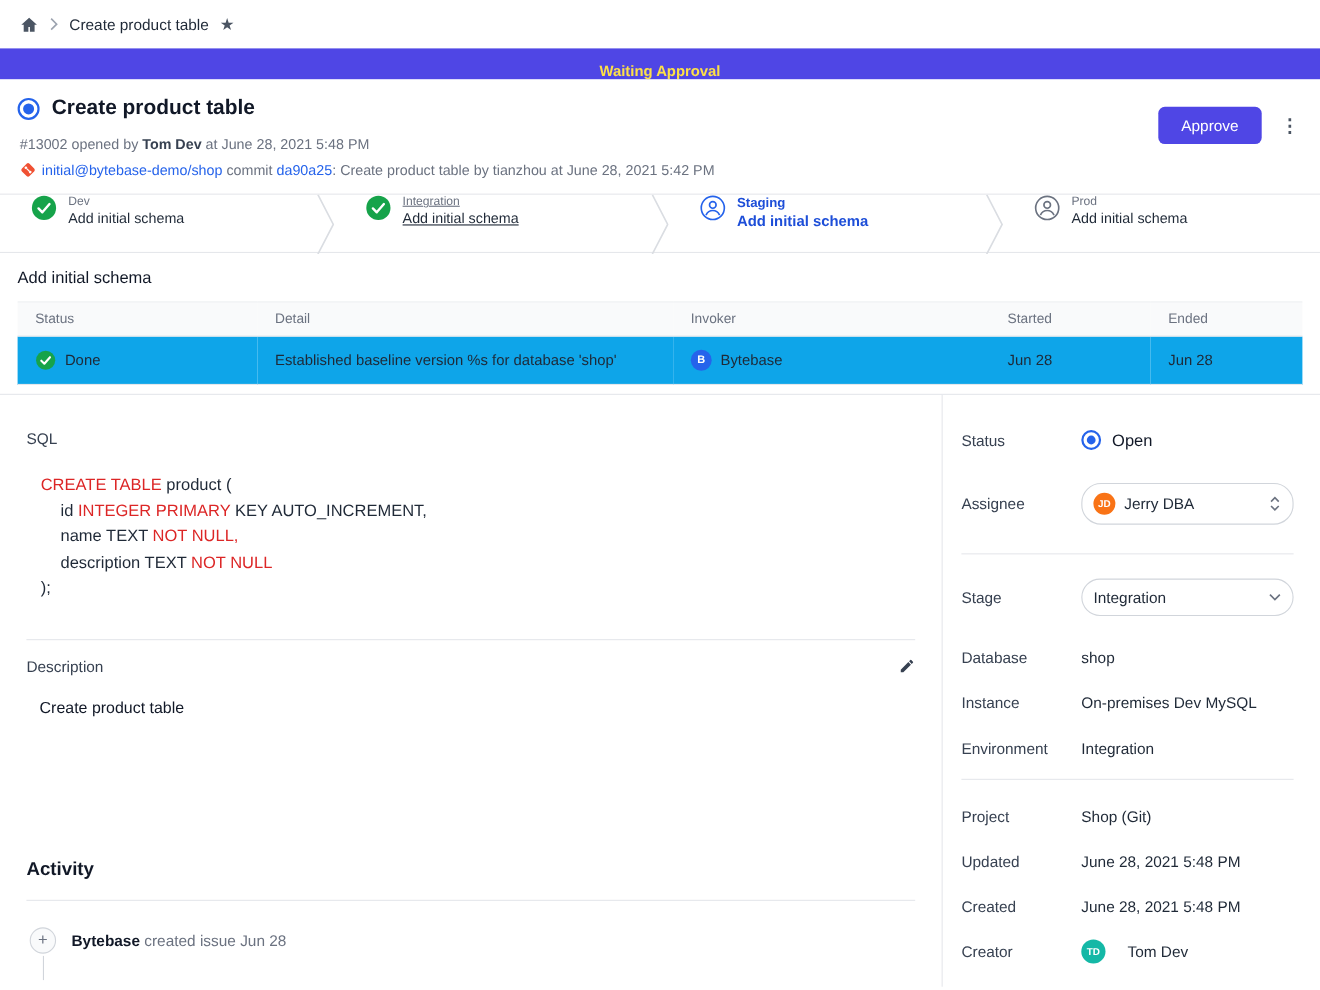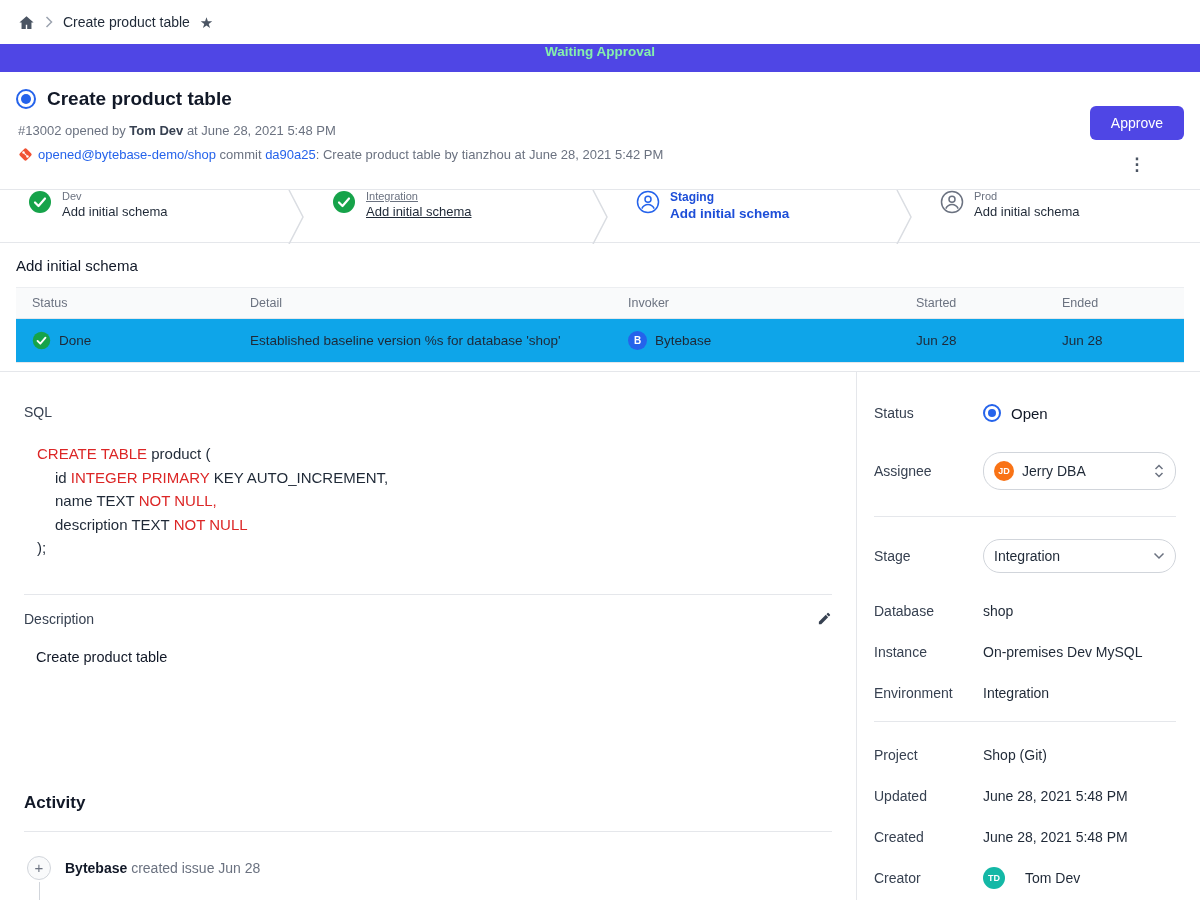--- a/index.html
+++ b/index.html
@@ -5,34 +5,34 @@
   * { box-sizing: border-box; margin: 0; padding: 0; }
   html, body { width: 1200px; height: 900px; }
   body { font-family: "Liberation Sans", sans-serif; color: #111827; background: #fff; overflow: hidden; font-size: 14px; }
 
   
   .topbar { height: 44px; display: flex; align-items: center; gap: 10px; padding: 0 18px; background:#fff; }
   .crumb-title { font-size: 14px; font-weight: 500; color: #1f2937; cursor: pointer; }
   .star-icon { color: #4b5563; font-size: 15px; cursor: pointer; line-height: 1; }
 
   
-  .banner { height: 28px; background: #4f46e5; color: #86efac; display:flex; align-items:flex-start; justify-content:center; font-size: 13.5px; font-weight: 600; }
+  .banner { height: 28px; background: #4f46e5; color: #fde047; display:flex; align-items:flex-end; justify-content:center; font-size: 13.5px; font-weight: 600; }
 
   
   .issue-header { padding: 16px 16px 14px; display:flex; justify-content: space-between; }
   .ih-titlerow { display:flex; align-items:center; gap:11px; }
   .open-icon { width:20px; height:20px; border:2px solid #2563eb; border-radius:50%; position:relative; flex:none; background:#fff; }
   .open-icon::after { content:""; position:absolute; inset:3px; border-radius:50%; background:#2563eb; }
   .open-icon.sm { width:18px; height:18px; }
   .ih-title { font-size: 19px; font-weight: 700; color:#111827; }
   .ih-meta { margin-top: 13px; font-size: 13px; color:#6b7280; margin-left: 2px; }
   .ih-meta .author { color:#374151; font-weight: 600; }
   .ih-commit { margin-top: 9px; font-size: 13px; color:#6b7280; display:flex; align-items:center; gap:5px; margin-left: 2px; }
   .link { color:#2563eb; cursor:pointer; }
-  .ih-right { display:flex; align-items:center; gap:14px; margin-top: 18px; align-self:flex-start;flex-direction:column; }
+  .ih-right { display:flex; align-items:center; gap:14px; margin-top: 9px; align-self:flex-start; }
   .approve-btn { background:#4f46e5; color:#fff; border:none; border-radius:6px; padding: 9px 21px; font-size:14px; font-weight:500; font-family:inherit; cursor:pointer; }
   .kebab { color:#4b5563; font-size:17px; cursor:pointer; padding:0 3px; font-weight:700; }
 
   
   .pipeline { height: 54px; border-top:1px solid #e5e7eb; border-bottom:1px solid #e5e7eb; display:flex; align-items:stretch; }
   .stage { flex:1; display:flex; align-items:flex-start; gap:10px; padding-left:28px; cursor:pointer; }
   .stage-env { font-size:11px; color:#6b7280; }
   .stage-task { font-size:13px; color:#1f2937; margin-top:2px; }
   .stage.linked .stage-env, .stage.linked .stage-task { text-decoration: underline; }
   .stage.current .stage-env { color:#1d4ed8; font-weight:700; font-size:12px; }
@@ -120,21 +120,21 @@
     <div class="ih-meta">
       <span>#13002</span><span> opened by </span><span class="author">Tom Dev</span><span> at </span><span>June 28, 2021 5:48 PM</span>
     </div>
     <div class="ih-commit">
       <svg width="15" height="15" viewBox="0 0 16 16">
         <rect x="2.8" y="2.8" width="10.4" height="10.4" rx="2" transform="rotate(45 8 8)" fill="#f05133"></rect>
         <circle cx="5.9" cy="5.9" r="1.3" fill="#fff"></circle>
         <circle cx="10.1" cy="10.1" r="1.3" fill="#fff"></circle>
         <path d="M6.7 6.7 L9.3 9.3" stroke="#fff" stroke-width="1.2"></path>
       </svg>
-      <span><span class="link">opened@bytebase-demo/shop</span><span> commit </span><span class="link">da90a25</span><span>: Create product table by tianzhou at June 28, 2021 5:42 PM</span></span>
+      <span><span class="link">initial@bytebase-demo/shop</span><span> commit </span><span class="link">da90a25</span><span>: Create product table by tianzhou at June 28, 2021 5:42 PM</span></span>
     </div>
   </div>
   <div class="ih-right">
     <button class="approve-btn">Approve</button>
     <span class="kebab">⋮</span>
   </div>
 </section>
 
 <section class="pipeline">
   <div class="stage done">

